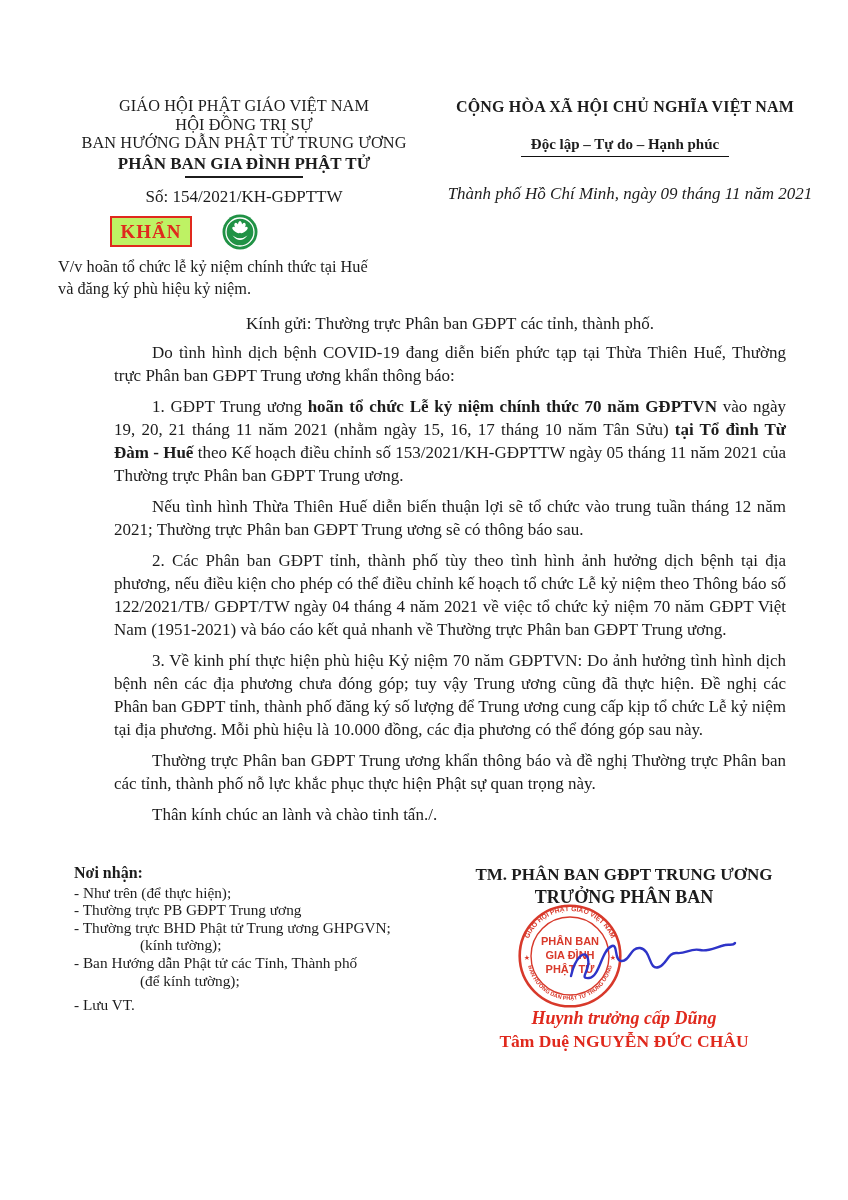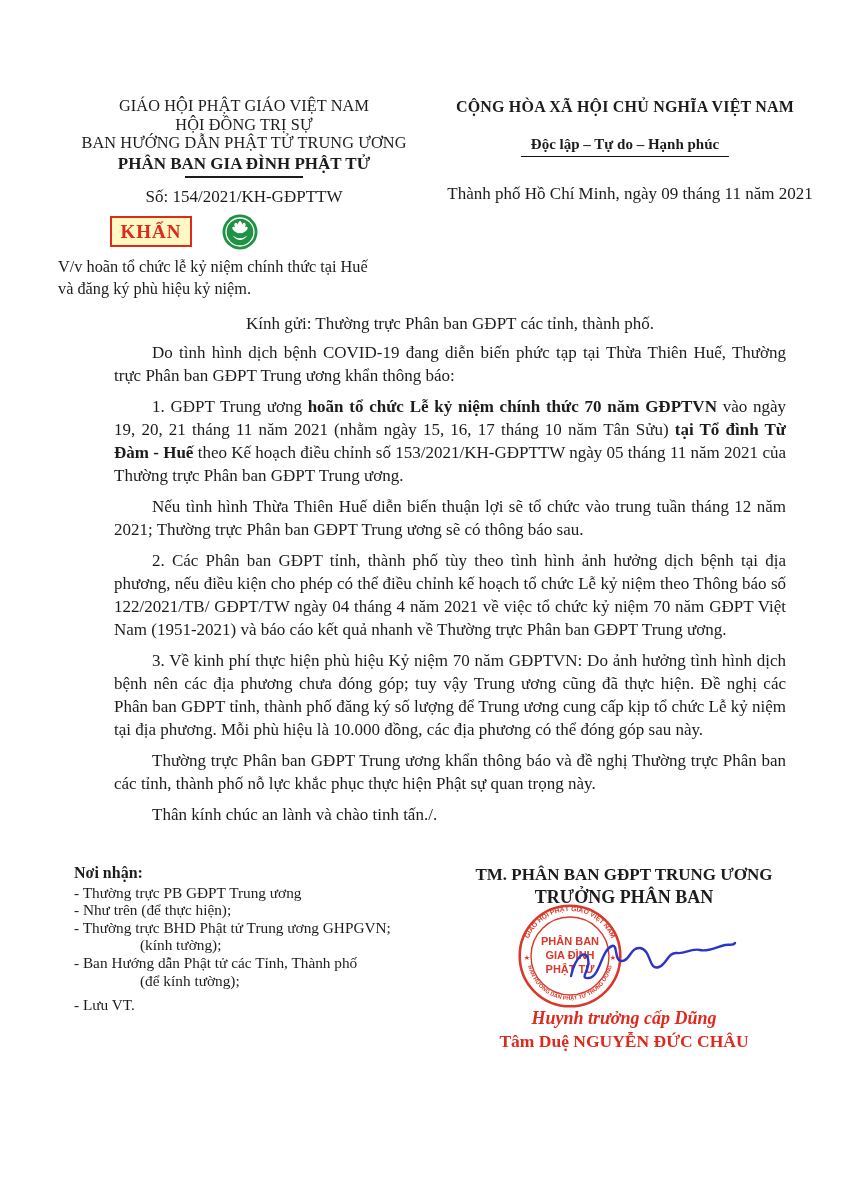--- a/index.html
+++ b/index.html
@@ -12,25 +12,25 @@
   .hdr-left .l{font-size:16.3px;line-height:18.6px;letter-spacing:.1px;}
   .hdr-left .l4{font-size:17px;line-height:19px;font-weight:bold;margin-top:1px;}
   .hr-short{width:118px;height:2px;background:#1c1c1c;margin:3px auto 0;}
   .so-line{font-size:17px;margin-top:9px;}
   
   .hdr-right{position:absolute;left:430px;top:97px;width:390px;text-align:center;}
   .nat1{font-size:16px;font-weight:bold;letter-spacing:.2px;line-height:19px;}
   .nat2{display:inline-block;font-size:15px;font-weight:bold;border-bottom:1.8px solid #111;
         padding:0 10px 3px;margin-top:2px;}
   .date-line{position:absolute;left:430px;top:184px;width:400px;text-align:center;
-        font-size:17px;}
+        font-style:italic;font-size:17px;}
   
   .khan{position:absolute;left:110px;top:216px;width:78px;height:27px;border:2px solid var(--red);
         color:var(--red);font-weight:bold;font-size:19px;line-height:27px;text-align:center;
-        letter-spacing:1px;background:#fef9c3;}
+        letter-spacing:1px;background:#bef264;}
   .lotus{position:absolute;left:222px;top:214px;width:36px;height:36px;}
   
   .subject{position:absolute;left:58px;top:256px;width:372px;text-align:left;
         font-size:16.3px;line-height:21.5px;}
   
   .body-text{position:absolute;left:114px;top:312px;width:672px;font-size:17px;
         line-height:23px;text-align:justify;}
   .body-text p{margin:0 0 8px;text-indent:38px;}
   .kinh-gui{text-align:center;margin-bottom:6px;font-size:17px;}
   
@@ -96,22 +96,22 @@
     <p><span>1. GĐPT Trung ương </span><b>hoãn tổ chức Lễ kỷ niệm chính thức 70 năm GĐPTVN</b><span> vào ngày 19, 20, 21 tháng 11 năm 2021 (nhằm ngày 15, 16, 17 tháng 10 năm Tân Sửu) </span><b>tại Tổ đình Từ Đàm - Huế</b><span> theo Kế hoạch điều chỉnh số 153/2021/KH-GĐPTTW ngày 05 tháng 11 năm 2021 của Thường trực Phân ban GĐPT Trung ương.</span></p>
     <p>Nếu tình hình Thừa Thiên Huế diễn biến thuận lợi sẽ tổ chức vào trung tuần tháng 12 năm 2021; Thường trực Phân ban GĐPT Trung ương sẽ có thông báo sau.</p>
     <p>2. Các Phân ban GĐPT tỉnh, thành phố tùy theo tình hình ảnh hưởng dịch bệnh tại địa phương, nếu điều kiện cho phép có thể điều chỉnh kế hoạch tổ chức Lễ kỷ niệm theo Thông báo số 122/2021/TB/ GĐPT/TW ngày 04 tháng 4 năm 2021 về việc tổ chức kỷ niệm 70 năm GĐPT Việt Nam (1951-2021) và báo cáo kết quả nhanh về Thường trực Phân ban GĐPT Trung ương.</p>
     <p>3. Về kinh phí thực hiện phù hiệu Kỷ niệm 70 năm GĐPTVN: Do ảnh hưởng tình hình dịch bệnh nên các địa phương chưa đóng góp; tuy vậy Trung ương cũng đã thực hiện. Đề nghị các Phân ban GĐPT tỉnh, thành phố đăng ký số lượng để Trung ương cung cấp kịp tổ chức Lễ kỷ niệm tại địa phương. Mỗi phù hiệu là 10.000 đồng, các địa phương có thể đóng góp sau này.</p>
     <p>Thường trực Phân ban GĐPT Trung ương khẩn thông báo và đề nghị Thường trực Phân ban các tỉnh, thành phố nỗ lực khắc phục thực hiện Phật sự quan trọng này.</p>
     <p>Thân kính chúc an lành và chào tinh tấn./.</p>
   </div>
 
   <div class="recipients">
     <div class="rec-title">Nơi nhận:</div>
+    <div class="rec-item">- Như trên (để thực hiện);</div>
     <div class="rec-item">- Thường trực PB GĐPT Trung ương</div>
-    <div class="rec-item">- Như trên (để thực hiện);</div>
     <div class="rec-item">- Thường trực BHD Phật tử Trung ương GHPGVN;</div>
     <div class="rec-item sub">(kính tường);</div>
     <div class="rec-item">- Ban Hướng dẫn Phật tử các Tỉnh, Thành phố</div>
     <div class="rec-item sub">(để kính tường);</div>
     <div class="rec-item luu">- Lưu VT.</div>
   </div>
 
   <div class="sig-block">
     <div class="sig1">TM. PHÂN BAN GĐPT TRUNG ƯƠNG</div>
     <div class="sig2">TRƯỞNG PHÂN BAN</div>

